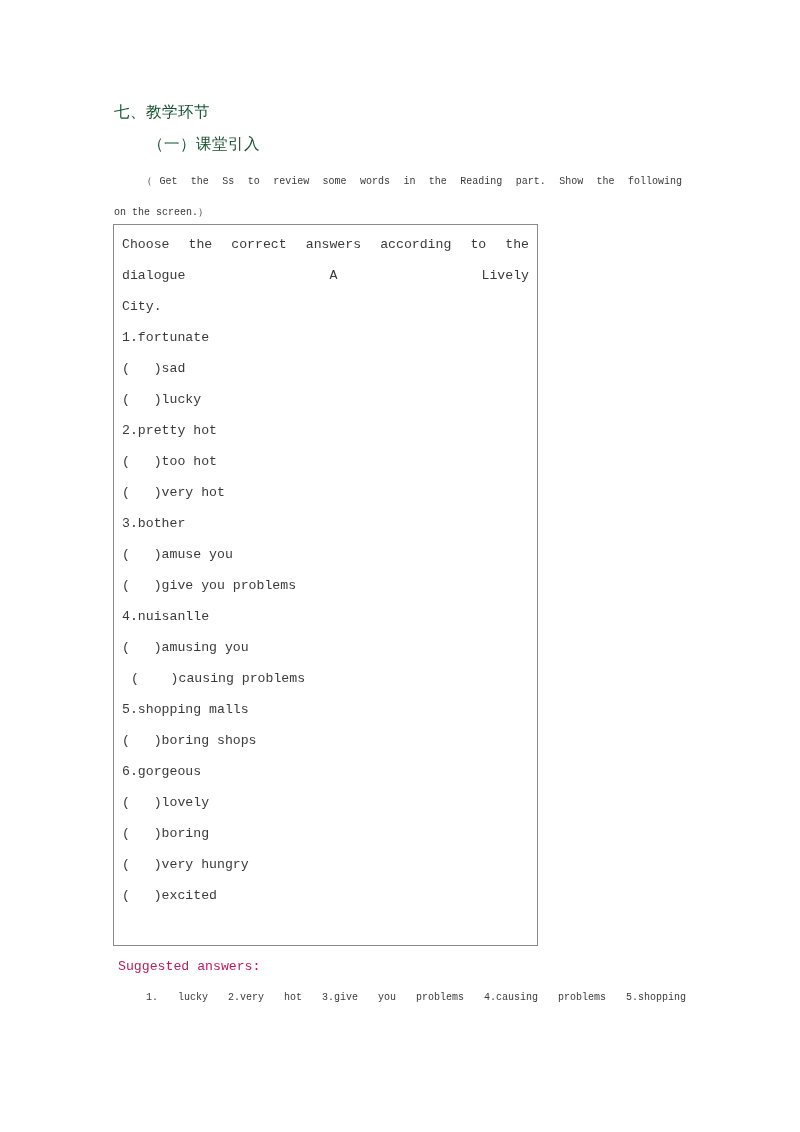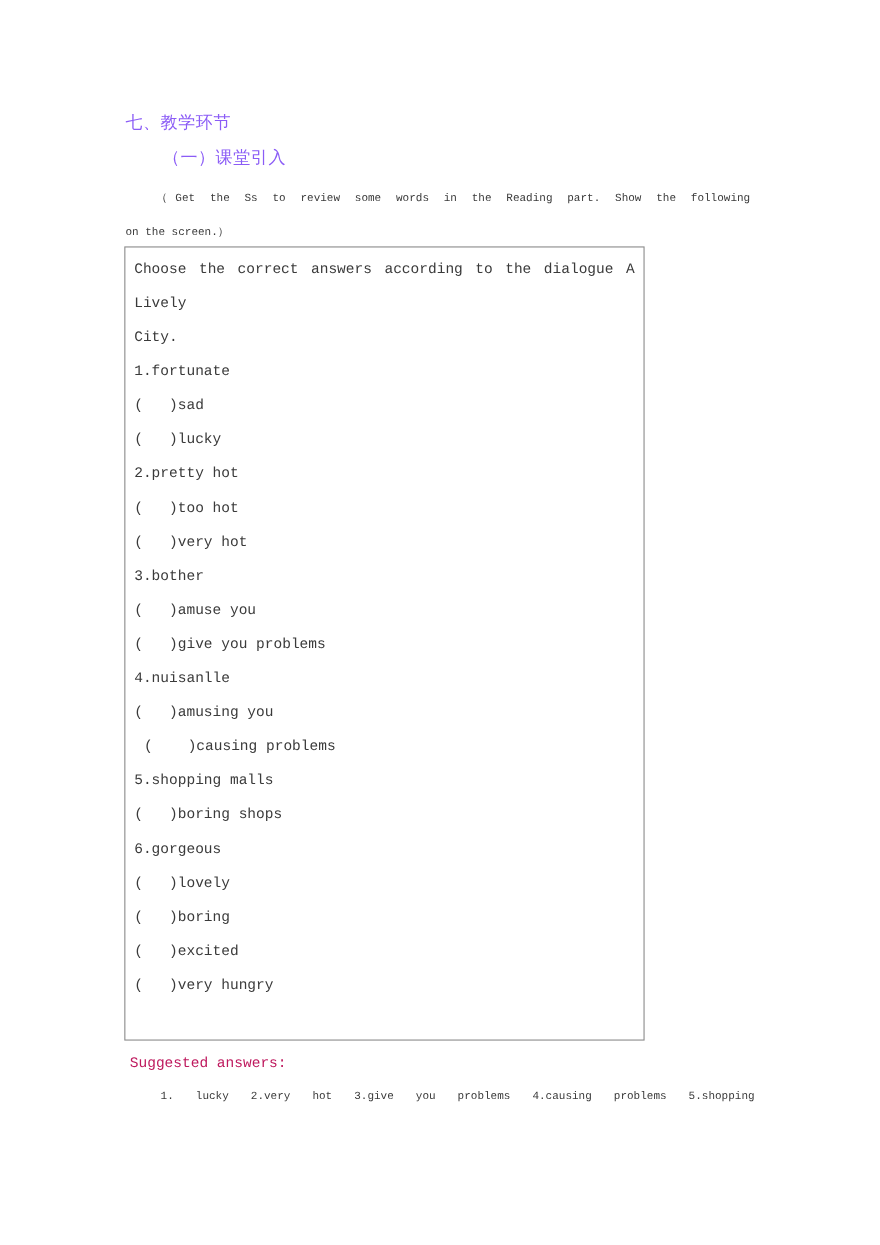--- a/index.html
+++ b/index.html
@@ -24,21 +24,21 @@
     height: 1132px;
     background: #ffffff;
   }
 
   
   .heading-cn {
     position: absolute;
     left: 114px;
     font-size: 15.5px;
     line-height: 22px;
-    color: #8b5cf6;
+    color: #14532d;
     white-space: nowrap;
     letter-spacing: 0.5px;
   }
   #h-main  { top: 101px; }
   #h-sub   { top: 133px; left: 148px; }
 
   
   .intro {
     position: absolute;
     left: 114px;
@@ -57,21 +57,21 @@
   }
   .intro-line2 {
     text-align: left;
   }
 
   
   .exercise-box {
     position: absolute;
     left: 113px;
     top: 224px;
-    width: 473px;
+    width: 425px;
     height: 722px;
     border: 1px solid #8a8a8a;
     box-sizing: border-box;
     background: #ffffff;
   }
 
   .box-inner {
     position: absolute;
     left: 8px;
     top: 4px;
@@ -153,22 +153,22 @@
           <div class="bline">(   )amuse you</div>
           <div class="bline">(   )give you problems</div>
           <div class="bline">4.nuisanlle</div>
           <div class="bline">(   )amusing you</div>
           <div class="bline indent-extra">(    )causing problems</div>
           <div class="bline">5.shopping malls</div>
           <div class="bline">(   )boring shops</div>
           <div class="bline">6.gorgeous</div>
           <div class="bline">(   )lovely</div>
           <div class="bline">(   )boring</div>
+          <div class="bline">(   )very hungry</div>
           <div class="bline">(   )excited</div>
-          <div class="bline">(   )very hungry</div>
         </div>
 
     </div>
   </div>
 
   <div class="answers-label">Suggested answers:</div>
 
   <div class="answers-line">1. lucky 2.very hot 3.give you problems 4.causing problems 5.shopping</div>
 
 </div>

